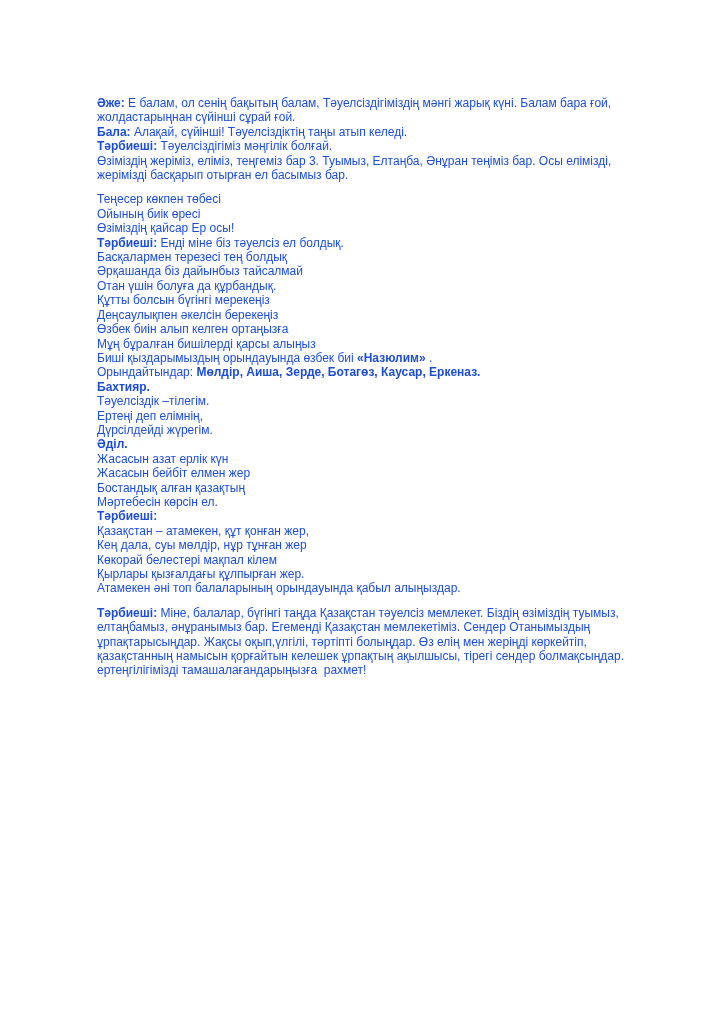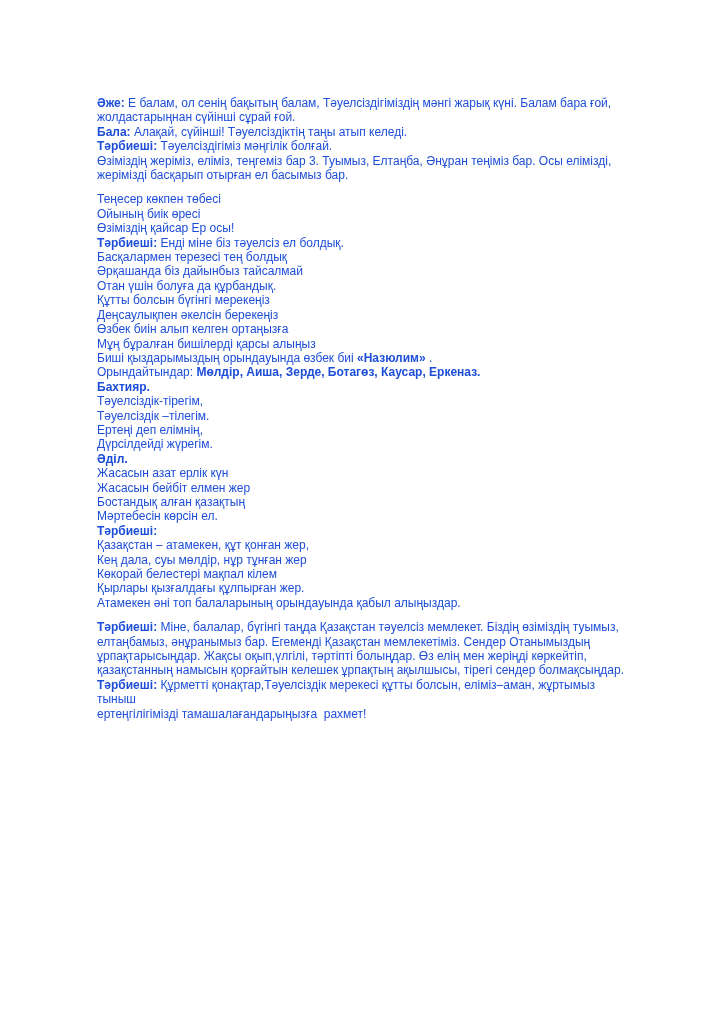--- a/index.html
+++ b/index.html
@@ -56,38 +56,36 @@
         <div class="line"><span>Басқалармен терезесі тең болдық</span></div>
         <div class="line"><span>Әрқашанда біз дайынбыз тайсалмай</span></div>
         <div class="line"><span>Отан үшін болуға да құрбандық.</span></div>
         <div class="line"><span>Құтты болсын бүгінгі мерекеңіз</span></div>
         <div class="line"><span>Деңсаулықпен әкелсін берекеңіз</span></div>
         <div class="line"><span>Өзбек биін алып келген ортаңызға</span></div>
         <div class="line"><span>Мұң бұралған бишілерді қарсы алыңыз</span></div>
         <div class="line"><span>Биші қыздарымыздың орындауында өзбек биі </span><span class="b">«Назюлим»</span><span> .</span></div>
         <div class="line"><span>Орындайтындар: </span><span class="b">Мөлдір, Аиша, Зерде, Ботагөз, Каусар, Еркеназ.</span></div>
         <div class="line"><span class="b">Бахтияр.</span></div>
-        <div class="line"><span>Тәуелсіздік-тірегім,</span></div>
         <div class="line"><span>Тәуелсіздік –тілегім.</span></div>
         <div class="line"><span>Ертеңі деп елімнің,</span></div>
         <div class="line"><span>Дүрсілдейді жүрегім.</span></div>
         <div class="line"><span class="b">Әділ.</span></div>
         <div class="line"><span>Жасасын азат ерлік күн</span></div>
         <div class="line"><span>Жасасын бейбіт елмен жер</span></div>
         <div class="line"><span>Бостандық алған қазақтың</span></div>
         <div class="line"><span>Мәртебесін көрсін ел.</span></div>
         <div class="line"><span class="b">Тәрбиеші:</span></div>
         <div class="line"><span>Қазақстан – атамекен, құт қонған жер,</span></div>
         <div class="line"><span>Кең дала, суы мөлдір, нұр тұнған жер</span></div>
         <div class="line"><span>Көкорай белестері мақпал кілем</span></div>
         <div class="line"><span>Қырлары қызғалдағы құлпырған жер.</span></div>
         <div class="line"><span>Атамекен әні топ балаларының орындауында қабыл алыңыздар.</span></div>
       </div>
       <div class="block">
         <div class="line"><span class="b">Тәрбиеші:</span><span> Міне, балалар, бүгінгі таңда Қазақстан тәуелсіз мемлекет. Біздің өзіміздің туымыз,</span></div>
         <div class="line"><span>елтаңбамыз, әнұранымыз бар. Егеменді Қазақстан мемлекетіміз. Сендер Отанымыздың</span></div>
         <div class="line"><span>ұрпақтарысыңдар. Жақсы оқып,үлгілі, тәртіпті болыңдар. Өз елің мен жеріңді көркейтіп,</span></div>
         <div class="line"><span>қазақстанның намысын қорғайтын келешек ұрпақтың ақылшысы, тірегі сендер болмақсыңдар.</span></div>
-        <div class="line"><span class="b">Тәрбиеші:</span><span> Құрметті қонақтар,Тәуелсіздік мерекесі құтты болсын, еліміз–аман, жұртымыз тыныш</span></div>
         <div class="line"><span>ертеңгілігімізді тамашалағандарыңызға  рахмет!</span></div>
       </div>
     </div>
 </div>
 
 </body></html>

